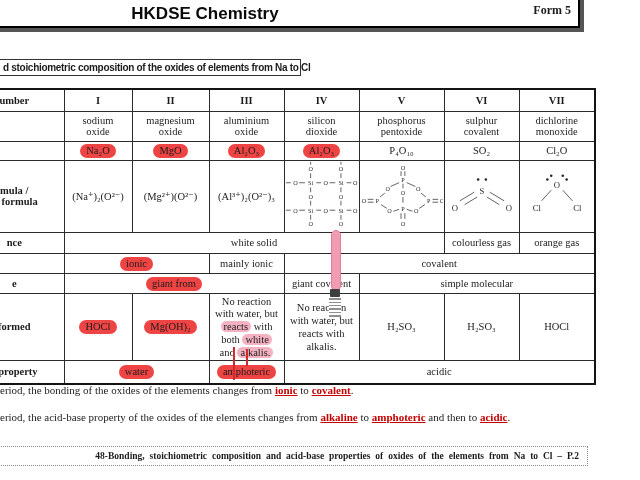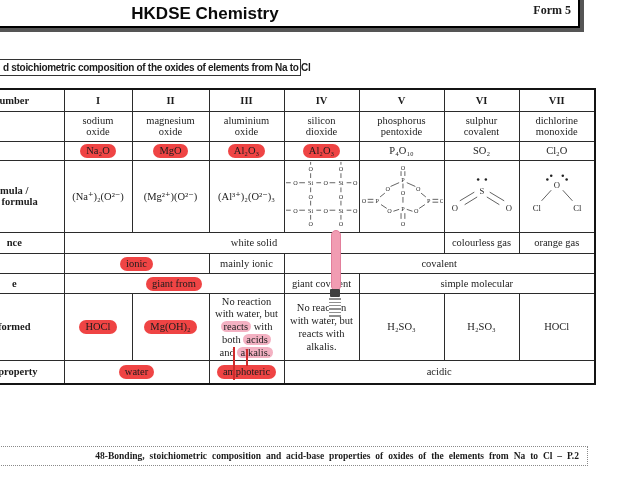--- a/index.html
+++ b/index.html
@@ -253,21 +253,21 @@
       <td class="lbl">e</td>
       <td colspan="3"><span class="hl">giant from</span></td>
       <td>giant covalent</td>
       <td colspan="3">simple molecular</td>
     </tr>
     <tr class="r8">
       <td class="lbl">formed</td>
       <td><span class="hl">HOCl</span></td>
       <td><span class="hl">Mg(OH)₂</span></td>
       <td class="small">
-            <span class="pad"><span>No reaction with water, but </span><span class="hl-sm">reacts</span><span> with both </span><span class="hl-sm">acids</span><span> and </span><span class="hl-sm">alkalis.</span></span>
+            <span class="pad"><span>No reaction with water, but </span><span class="hl-sm">reacts</span><span> with both </span><span class="hl-sm">white</span><span> and </span><span class="hl-sm">alkalis.</span></span>
           </td>
       <td class="small">
             <span class="pad">No reaction with water, but reacts with alkalis.</span>
           </td>
       <td>H₂SO₃</td>
       <td>H₂SO₃</td>
       <td>HOCl</td>
     </tr>
     <tr class="r9">
       <td class="lbl">e property</td>
@@ -278,17 +278,19 @@
   </tbody>
     </table>
 
   <div class="pink-marker"></div>
   <div class="marker-grip"></div>
   <div class="marker-hatch"></div>
   <div class="pen1"></div>
   <div class="pen2"></div>
 
   <div class="notes">
+    <div><span>eriod, the bonding of the oxides of the elements changes from </span><span class="kw">ionic</span><span> to </span><span class="kw">covalent</span><span>.</span></div>
+    <div><span>eriod, the acid-base property of the oxides of the elements changes from </span><span class="kw">alkaline</span><span> to </span><span class="kw">amphoteric</span><span> and then to </span><span class="kw">acidic</span><span>.</span></div>
   </div>
 
   <div class="footer-box">48-Bonding, stoichiometric composition and acid-base properties of oxides of the elements from Na to Cl – P.2</div>
 
 </div>
 
 </body></html>

